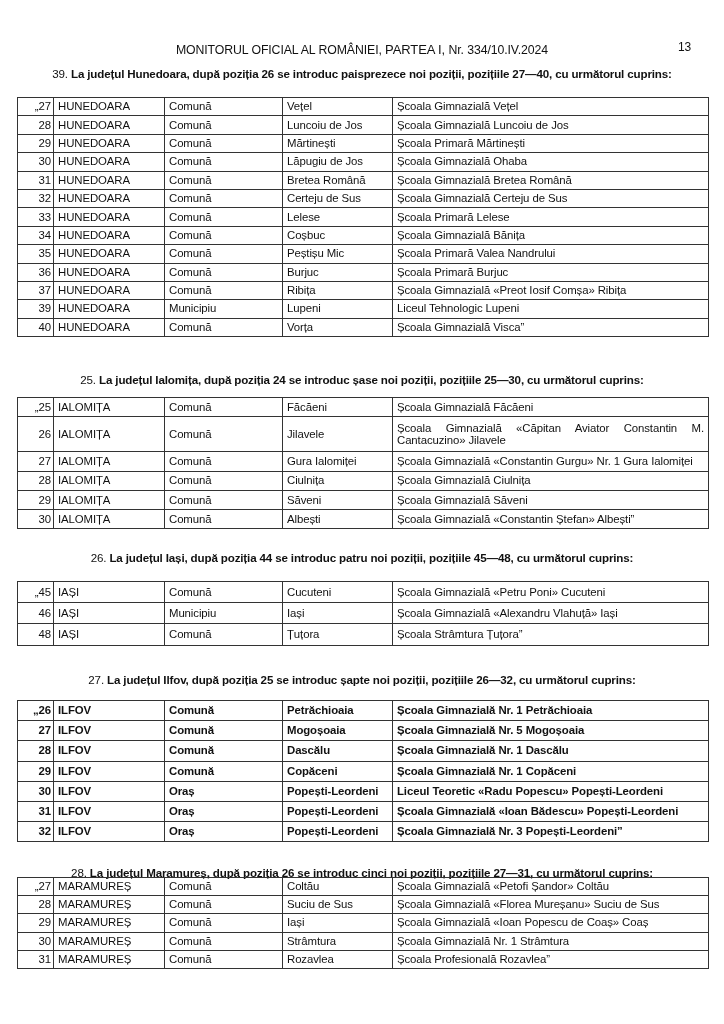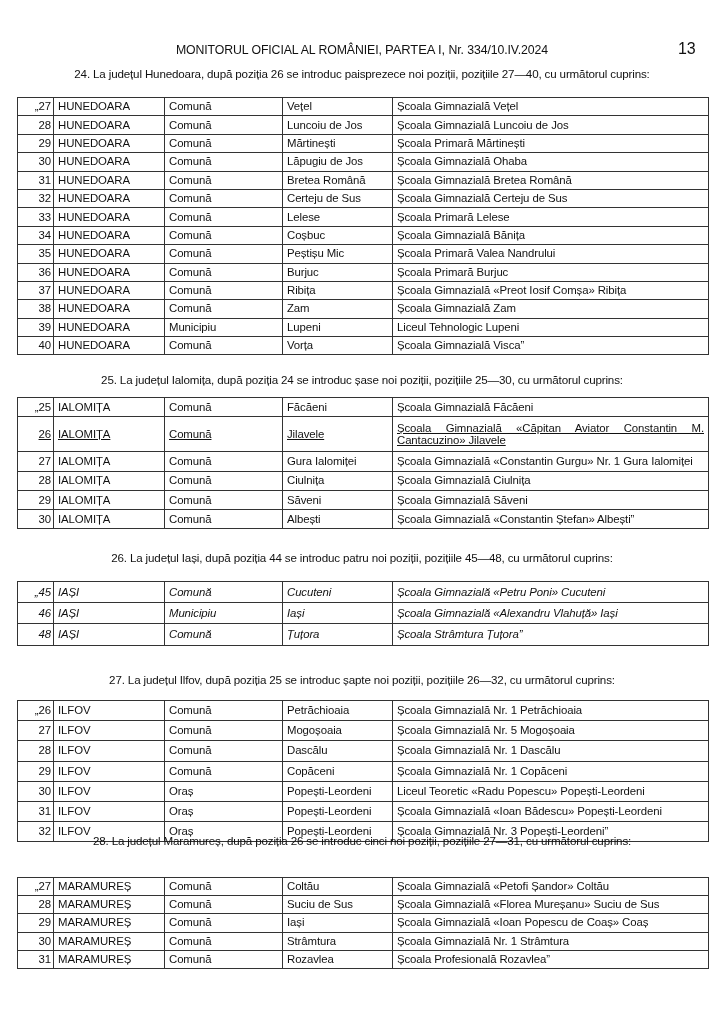--- a/index.html
+++ b/index.html
@@ -6,64 +6,64 @@
   body {
     width: 724px; height: 1024px; position: relative; overflow: hidden;
     font-family: "Liberation Sans", sans-serif; color: #111;
   }
   .page-header {
     position: absolute; top: 42px; left: 0; width: 724px;
     font-size: 12.3px; letter-spacing: -0.1px;
   }
   .page-header .title { position: absolute; left: 0; width: 724px; text-align: center; }
   .page-header .title .small { font-size: 13px; }
-  .page-header .page-num { position: absolute; left: 678px; top: -2px; font-size: 16px; }
+  .page-header .page-num { position: absolute; left: 678px; top: -2px; font-size: 12px; }
   .section-heading {
     position: absolute; left: 0; width: 724px; text-align: center;
     font-size: 11.6px; letter-spacing: -0.15px; white-space: nowrap;
   }
   .section-heading .num { font-weight: normal; }
-  .section-heading .txt { font-weight: normal; }
+  .section-heading .txt { font-weight: bold; }
   table.doc {
     position: absolute; left: 17px; width: 691px;
     border-collapse: collapse; table-layout: fixed;
     font-size: 11.4px; letter-spacing: -0.1px;
   }
   table.doc td {
     border: 1.3px solid #333; padding: 0 4px; vertical-align: middle;
     line-height: 13px; white-space: nowrap; overflow: hidden;
   }
   table.doc td.c-nr { text-align: right; padding: 0 2px; }
   table.doc td.wrap { white-space: normal; text-align: justify; line-height: 12px; }
   col.w-nr { width: 36px; }
   col.w-jud { width: 111px; }
   col.w-tip { width: 118px; }
   col.w-loc { width: 110px; }
   col.w-sch { width: 316px; }
   .t1 td { height: 17.4px; }
   .t2 td { height: 18.3px; }
-  .t3 td { height: 20.2px; font-style: italic; }
-  .t4 td { height: 19.2px; }
+  .t3 td { height: 20.2px; }
+  .t4 td { height: 19.2px; font-weight: bold; }
   .t5 td { height: 17.2px; }
-  .t2 tr.tall td { height: 34px; text-decoration: underline; }
+  .t2 tr.tall td { height: 34px; }
 </style>
 </head>
 <body>
 
 <div class="page-header">
   <div class="title">
     <span>MONITORUL OFICIAL AL ROMÂNIEI,</span>
     <span class="small">PARTEA I,</span>
     <span>Nr. 334/10.IV.2024</span>
   </div>
   <div class="page-num">13</div>
 </div>
 
 <div class="section-heading" style="top:67px">
-  <span class="num">24.</span>
+  <span class="num">39.</span>
   <span class="txt">La județul Hunedoara, după poziția 26 se introduc paisprezece noi poziții, pozițiile 27—40, cu următorul cuprins:</span>
 </div>
 <table class="doc t1" style="top:97px">
   <colgroup>
       <col class="w-nr">
       <col class="w-jud">
       <col class="w-tip">
       <col class="w-loc">
       <col class="w-sch">
     </colgroup>
@@ -137,27 +137,20 @@
         <td>Comună</td>
         <td>Burjuc</td>
         <td>Școala Primară Burjuc</td>
       </tr>
       <tr>
         <td class="c-nr">37</td>
         <td>HUNEDOARA</td>
         <td>Comună</td>
         <td>Ribița</td>
         <td>Școala Gimnazială «Preot Iosif Comșa» Ribița</td>
-      </tr>
-      <tr>
-        <td class="c-nr">38</td>
-        <td>HUNEDOARA</td>
-        <td>Comună</td>
-        <td>Zam</td>
-        <td>Școala Gimnazială Zam</td>
       </tr>
       <tr>
         <td class="c-nr">39</td>
         <td>HUNEDOARA</td>
         <td>Municipiu</td>
         <td>Lupeni</td>
         <td>Liceul Tehnologic Lupeni</td>
       </tr>
       <tr>
         <td class="c-nr">40</td>
@@ -322,21 +315,21 @@
       <tr>
         <td class="c-nr">32</td>
         <td>ILFOV</td>
         <td>Oraș</td>
         <td>Popești-Leordeni</td>
         <td>Școala Gimnazială Nr. 3 Popești-Leordeni”</td>
       </tr>
     </tbody>
 </table>
 
-<div class="section-heading" style="top:834px">
+<div class="section-heading" style="top:866px">
   <span class="num">28.</span>
   <span class="txt">La județul Maramureș, după poziția 26 se introduc cinci noi poziții, pozițiile 27—31, cu următorul cuprins:</span>
 </div>
 <table class="doc t5" style="top:877px">
   <colgroup>
       <col class="w-nr">
       <col class="w-jud">
       <col class="w-tip">
       <col class="w-loc">
       <col class="w-sch">

